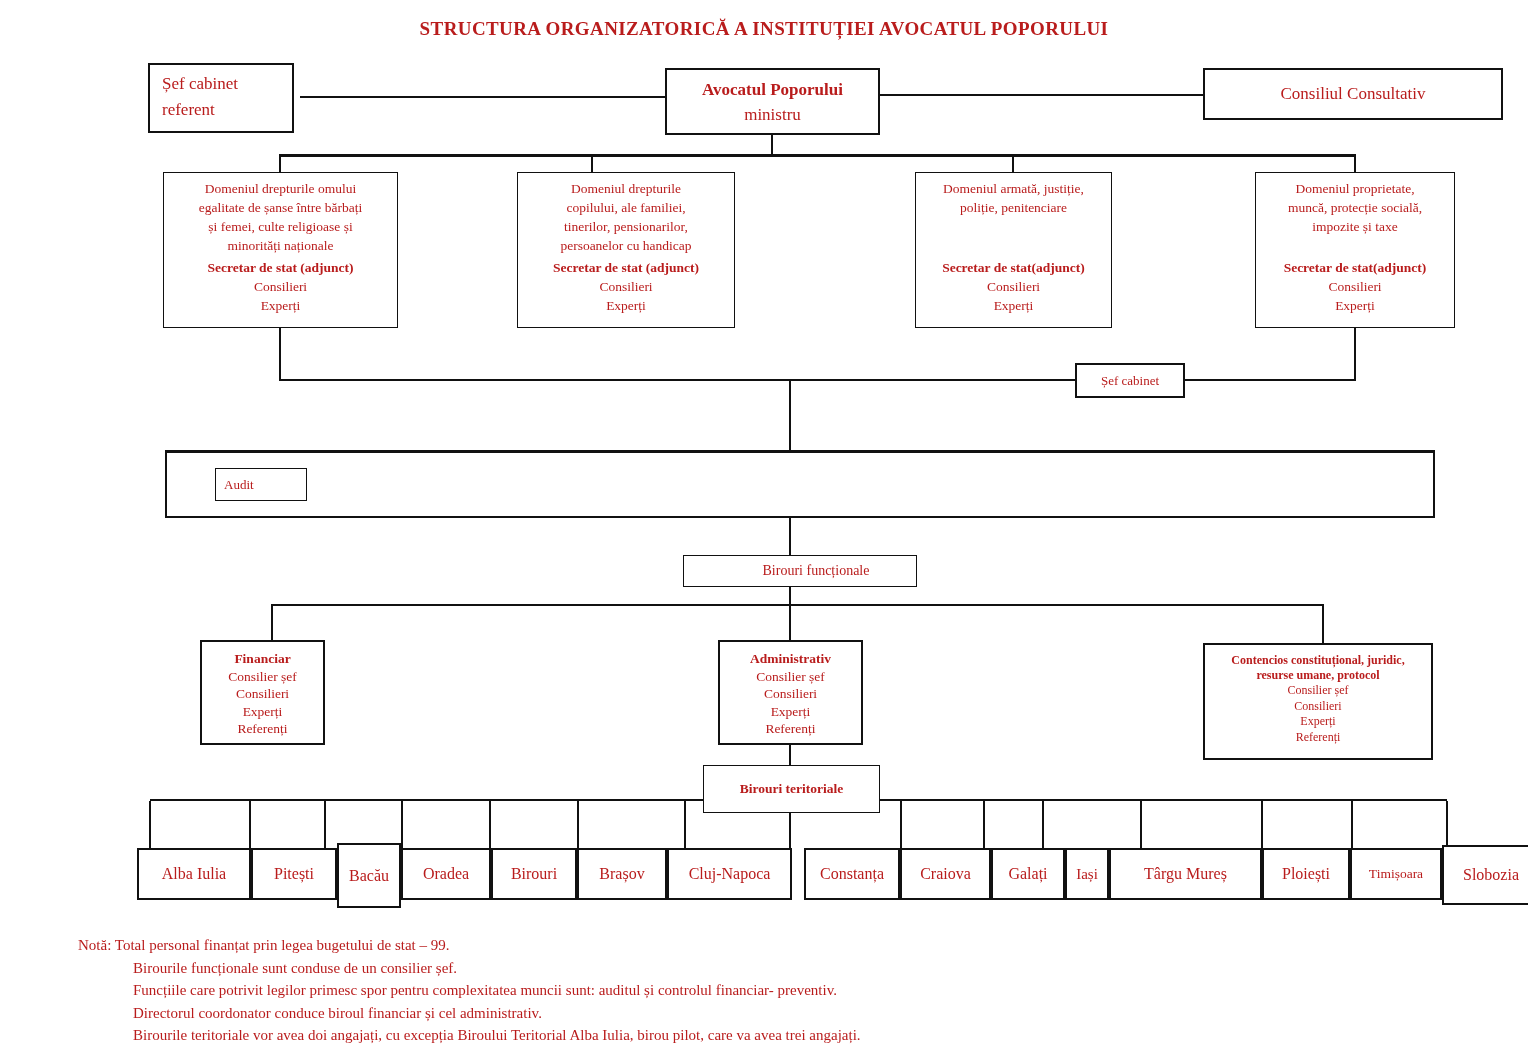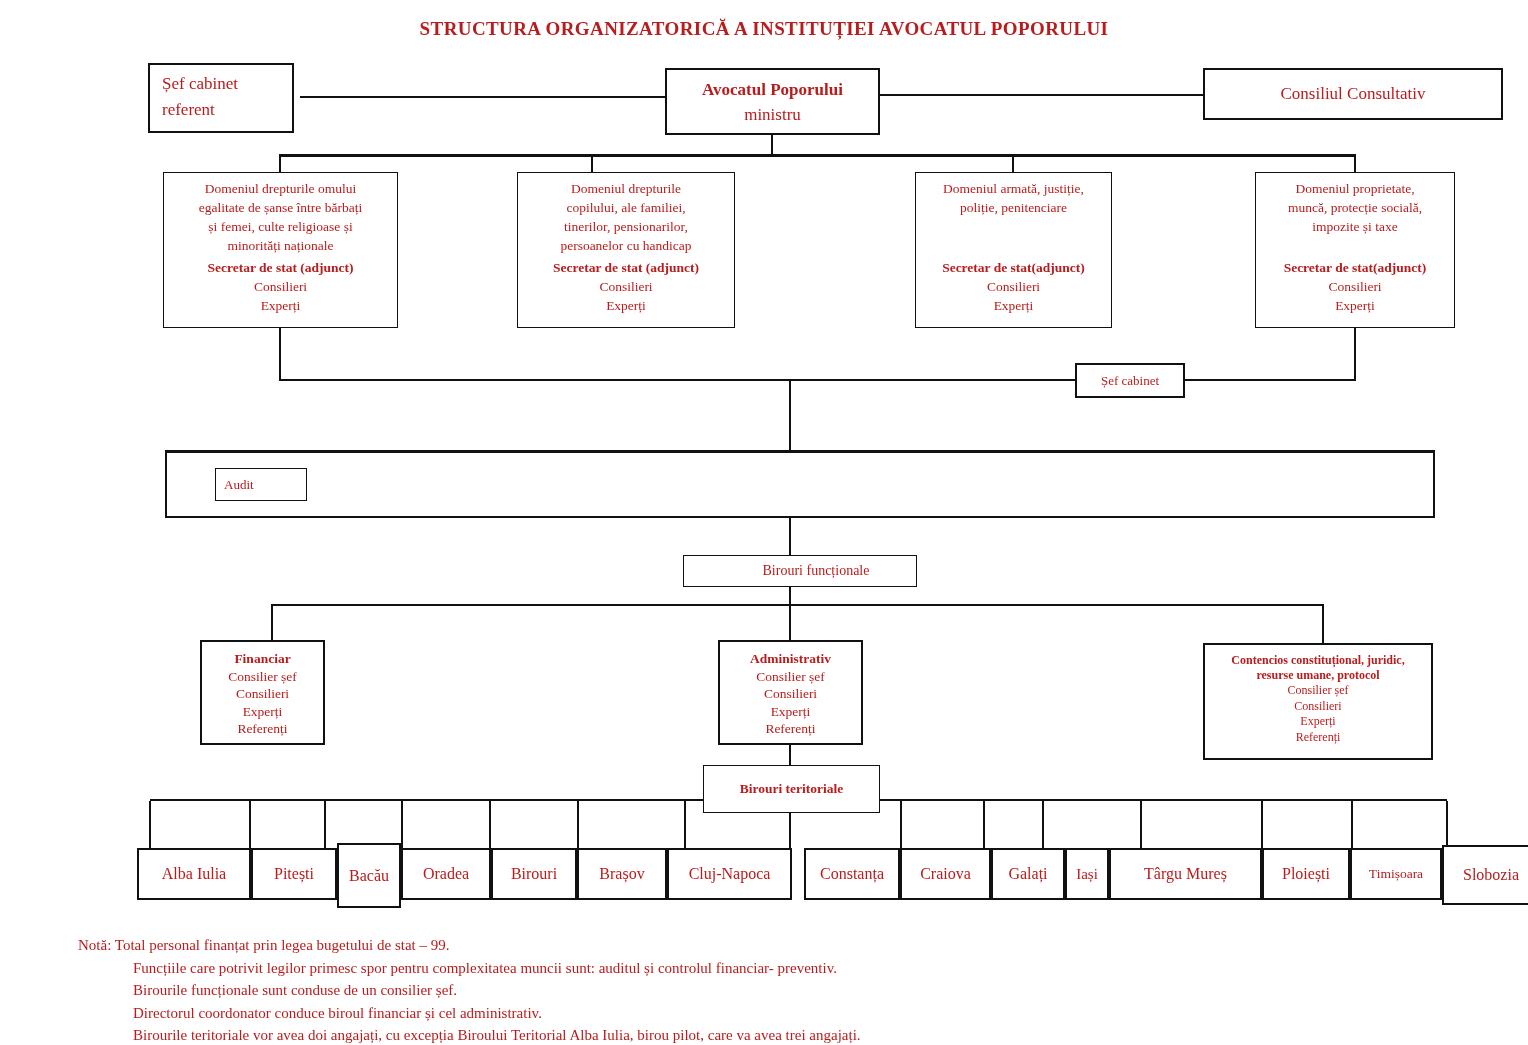--- a/index.html
+++ b/index.html
@@ -193,19 +193,19 @@
   <div class="box city" style="left:856px;width:91px;">Craiova</div>
   <div class="box city" style="left:947px;width:74px;">Galați</div>
   <div class="box city" style="left:1021px;width:44px;font-size:15px;">Iași</div>
   <div class="box city" style="left:1065px;width:153px;">Târgu Mureș</div>
   <div class="box city" style="left:1218px;width:88px;">Ploiești</div>
   <div class="box city" style="left:1306px;width:92px;font-size:13.5px;">Timișoara</div>
   <div class="box city" style="left:1398px;width:98px;top:845px;height:60px;">Slobozia</div>
 
   <div class="notes">
     <div class="note-line">Notă: Total personal finanțat prin legea bugetului de stat – 99.</div>
+    <div class="note-line ind">Birourile funcționale sunt conduse de un consilier șef.</div>
     <div class="note-line ind">Funcțiile care potrivit legilor primesc spor pentru complexitatea muncii sunt: auditul și controlul financiar- preventiv.</div>
-    <div class="note-line ind">Birourile funcționale sunt conduse de un consilier șef.</div>
     <div class="note-line ind">Directorul coordonator conduce biroul financiar și cel administrativ.</div>
     <div class="note-line ind">Birourile teritoriale vor avea doi angajați, cu excepția Biroului Teritorial Alba Iulia, birou pilot, care va avea trei angajați.</div>
   </div>
 
 </div>
 
 </body></html>

